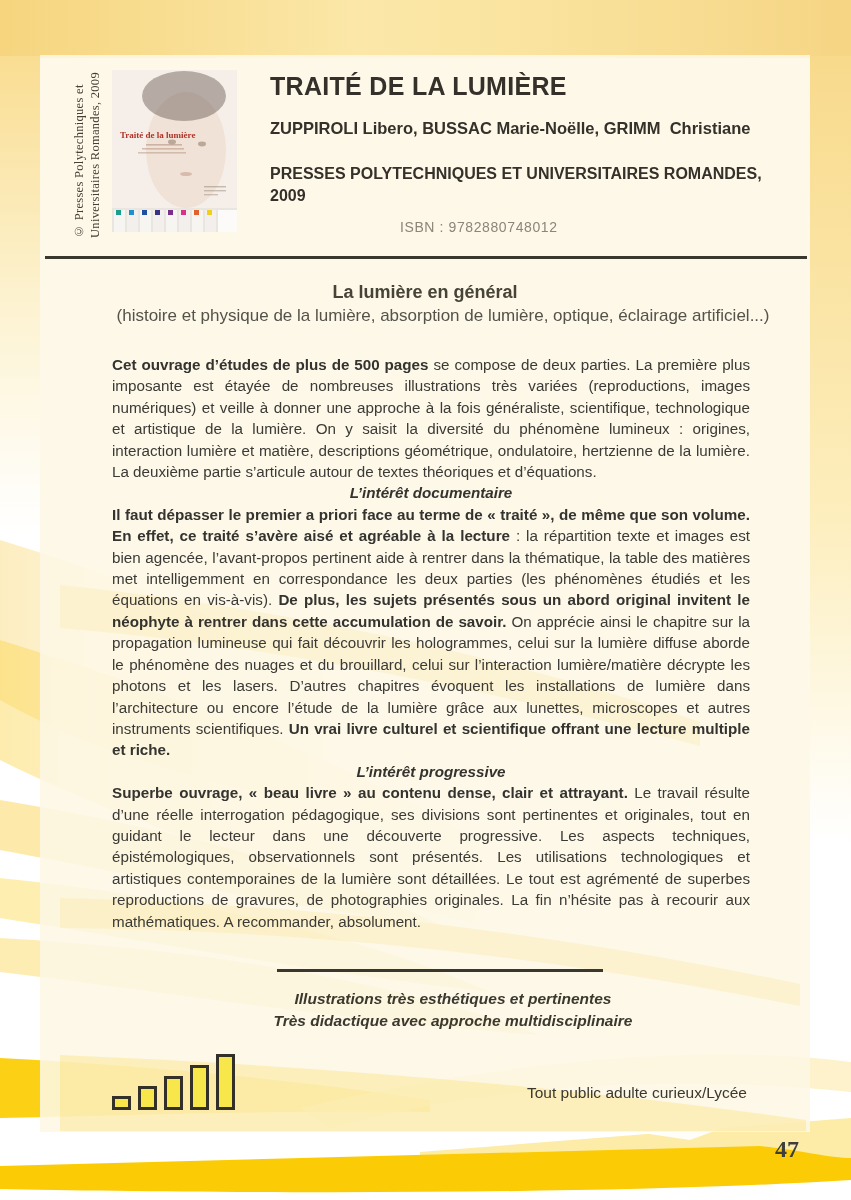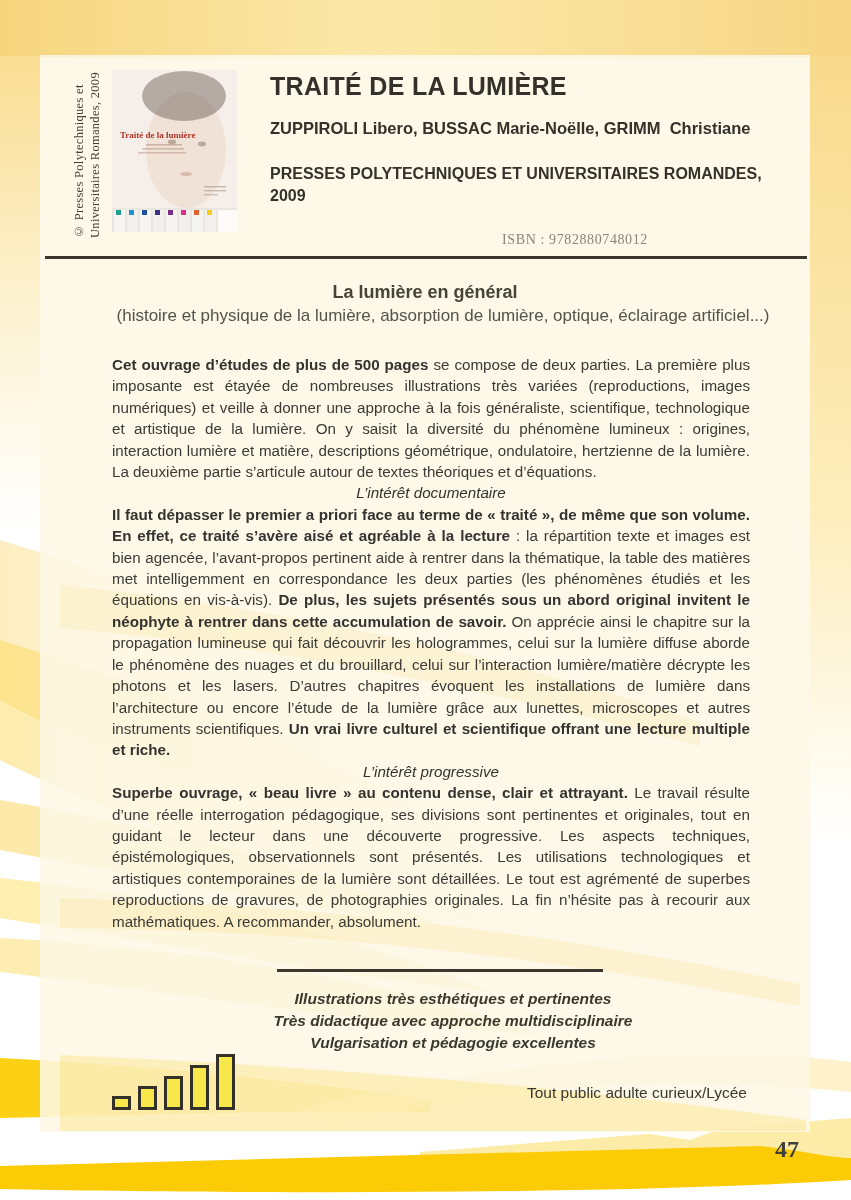--- a/index.html
+++ b/index.html
@@ -26,36 +26,36 @@
     writing-mode:vertical-rl;transform:rotate(180deg);
     font-family:"Liberation Serif",serif;font-size:12.5px;line-height:1.25;
     color:#463f35;white-space:pre-line;letter-spacing:.3px;}
   .cover{position:absolute;left:112px;top:70px;width:125px;height:162px;}
   .hdr-title{position:absolute;left:270px;top:72px;width:520px;
     font-size:25px;font-weight:800;letter-spacing:.3px;color:#35302a;}
   .hdr-authors{position:absolute;left:270px;top:119px;width:520px;
     font-size:16.5px;font-weight:700;color:#35302a;white-space:pre;}
   .hdr-publisher{position:absolute;left:270px;top:163px;width:530px;
     font-size:16px;font-weight:700;color:#35302a;line-height:1.35;}
-  .hdr-isbn{position:absolute;left:400px;top:232px;width:350px;text-align:center;
-    font-size:14px;color:#8b857a;letter-spacing:.6px;font-family:Liberation Serif, serif;}
+  .hdr-isbn{position:absolute;left:400px;top:219px;width:350px;text-align:left;
+    font-size:14px;color:#8b857a;letter-spacing:.6px;}
   .header-rule{position:absolute;left:45px;top:256px;width:762px;height:3px;background:#3a372f;}
 
   
   .subject-title{position:absolute;left:40px;top:282px;width:770px;text-align:center;
     font-size:18px;font-weight:700;color:#474336;}
   .subject-subtitle{position:absolute;left:40px;top:306px;width:806px;text-align:center;
     font-size:17px;font-weight:400;color:#55524a;}
 
   
   .body-text{position:absolute;left:112px;top:354px;width:638px;
     font-size:15.2px;line-height:21.4px;text-align:justify;color:#3b3a36;}
   .body-text p{margin:0;}
   .body-text b{color:#34332f;margin-top:8px;}
-  .sec-head{text-align:center;font-weight:400;font-style:italic;color:#34332f;}
+  .sec-head{text-align:center;font-weight:700;font-style:italic;color:#34332f;}
 
   
   .divider2{position:absolute;left:277px;top:969px;width:326px;height:3px;background:#3a372f;}
   .verdict{position:absolute;left:40px;top:988px;width:770px;text-align:center;
     font-size:15.5px;font-weight:700;font-style:italic;color:#3b382e;line-height:22px;padding-left:28px;}
   .rating{position:absolute;left:112px;top:1052px;width:150px;height:58px;
     display:flex;align-items:flex-end;gap:7px;}
   .rating .bar{width:19px;border:3px solid #33302a;background:#f7e74b;box-sizing:border-box;}
   .audience{position:absolute;left:400px;top:1084px;width:347px;text-align:right;
     font-size:15.5px;font-weight:400;color:#3b382e;}
@@ -160,21 +160,20 @@
     <div class="sec-head">L’intérêt documentaire</div>
     <p><b>Il faut dépasser le premier a priori face au terme de « traité », de même que son volume. En effet, ce traité s’avère aisé et agréable à la lecture</b><span> : la répartition texte et images est bien agencée, l’avant-propos pertinent aide à rentrer dans la thématique, la table des matières met intelligemment en correspondance les deux parties (les phénomènes étudiés et les équations en vis-à-vis). </span><b>De plus, les sujets présentés sous un abord original invitent le néophyte à rentrer dans cette accumulation de savoir.</b><span> On apprécie ainsi le chapitre sur la propagation lumineuse qui fait découvrir les hologrammes, celui sur la lumière diffuse aborde le phénomène des nuages et du brouillard, celui sur l’interaction lumière/matière décrypte les photons et les lasers. D’autres chapitres évoquent les installations de lumière dans l’architecture ou encore l’étude de la lumière grâce aux lunettes, microscopes et autres instruments scientifiques. </span><b>Un vrai livre culturel et scientifique offrant une lecture multiple et riche.</b></p>
     <div class="sec-head">L’intérêt progressive</div>
     <p><b>Superbe ouvrage, « beau livre » au contenu dense, clair et attrayant.</b><span> Le travail résulte d’une réelle interrogation pédagogique, ses divisions sont pertinentes et originales, tout en guidant le lecteur dans une découverte progressive. Les aspects techniques, épistémologiques, observationnels sont présentés. Les utilisations technologiques et artistiques contemporaines de la lumière sont détaillées. Le tout est agrémenté de superbes reproductions de gravures, de photographies originales. La fin n’hésite pas à recourir aux mathématiques. A recommander, absolument.</span></p>
   </div>
 
   <div class="divider2"></div>
   <div class="verdict">
     <div>Illustrations très esthétiques et pertinentes</div>
     <div>Très didactique avec approche multidisciplinaire</div>
-    <div>Vulgarisation et pédagogie excellentes</div>
   </div>
 
   <div class="rating">
       <div class="bar" style="height: 14px;"></div>
       <div class="bar" style="height: 24px;"></div>
       <div class="bar" style="height: 34px;"></div>
       <div class="bar" style="height: 45px;"></div>
       <div class="bar" style="height: 56px;"></div>
     </div>
   <div class="audience">Tout public adulte curieux/Lycée</div>

